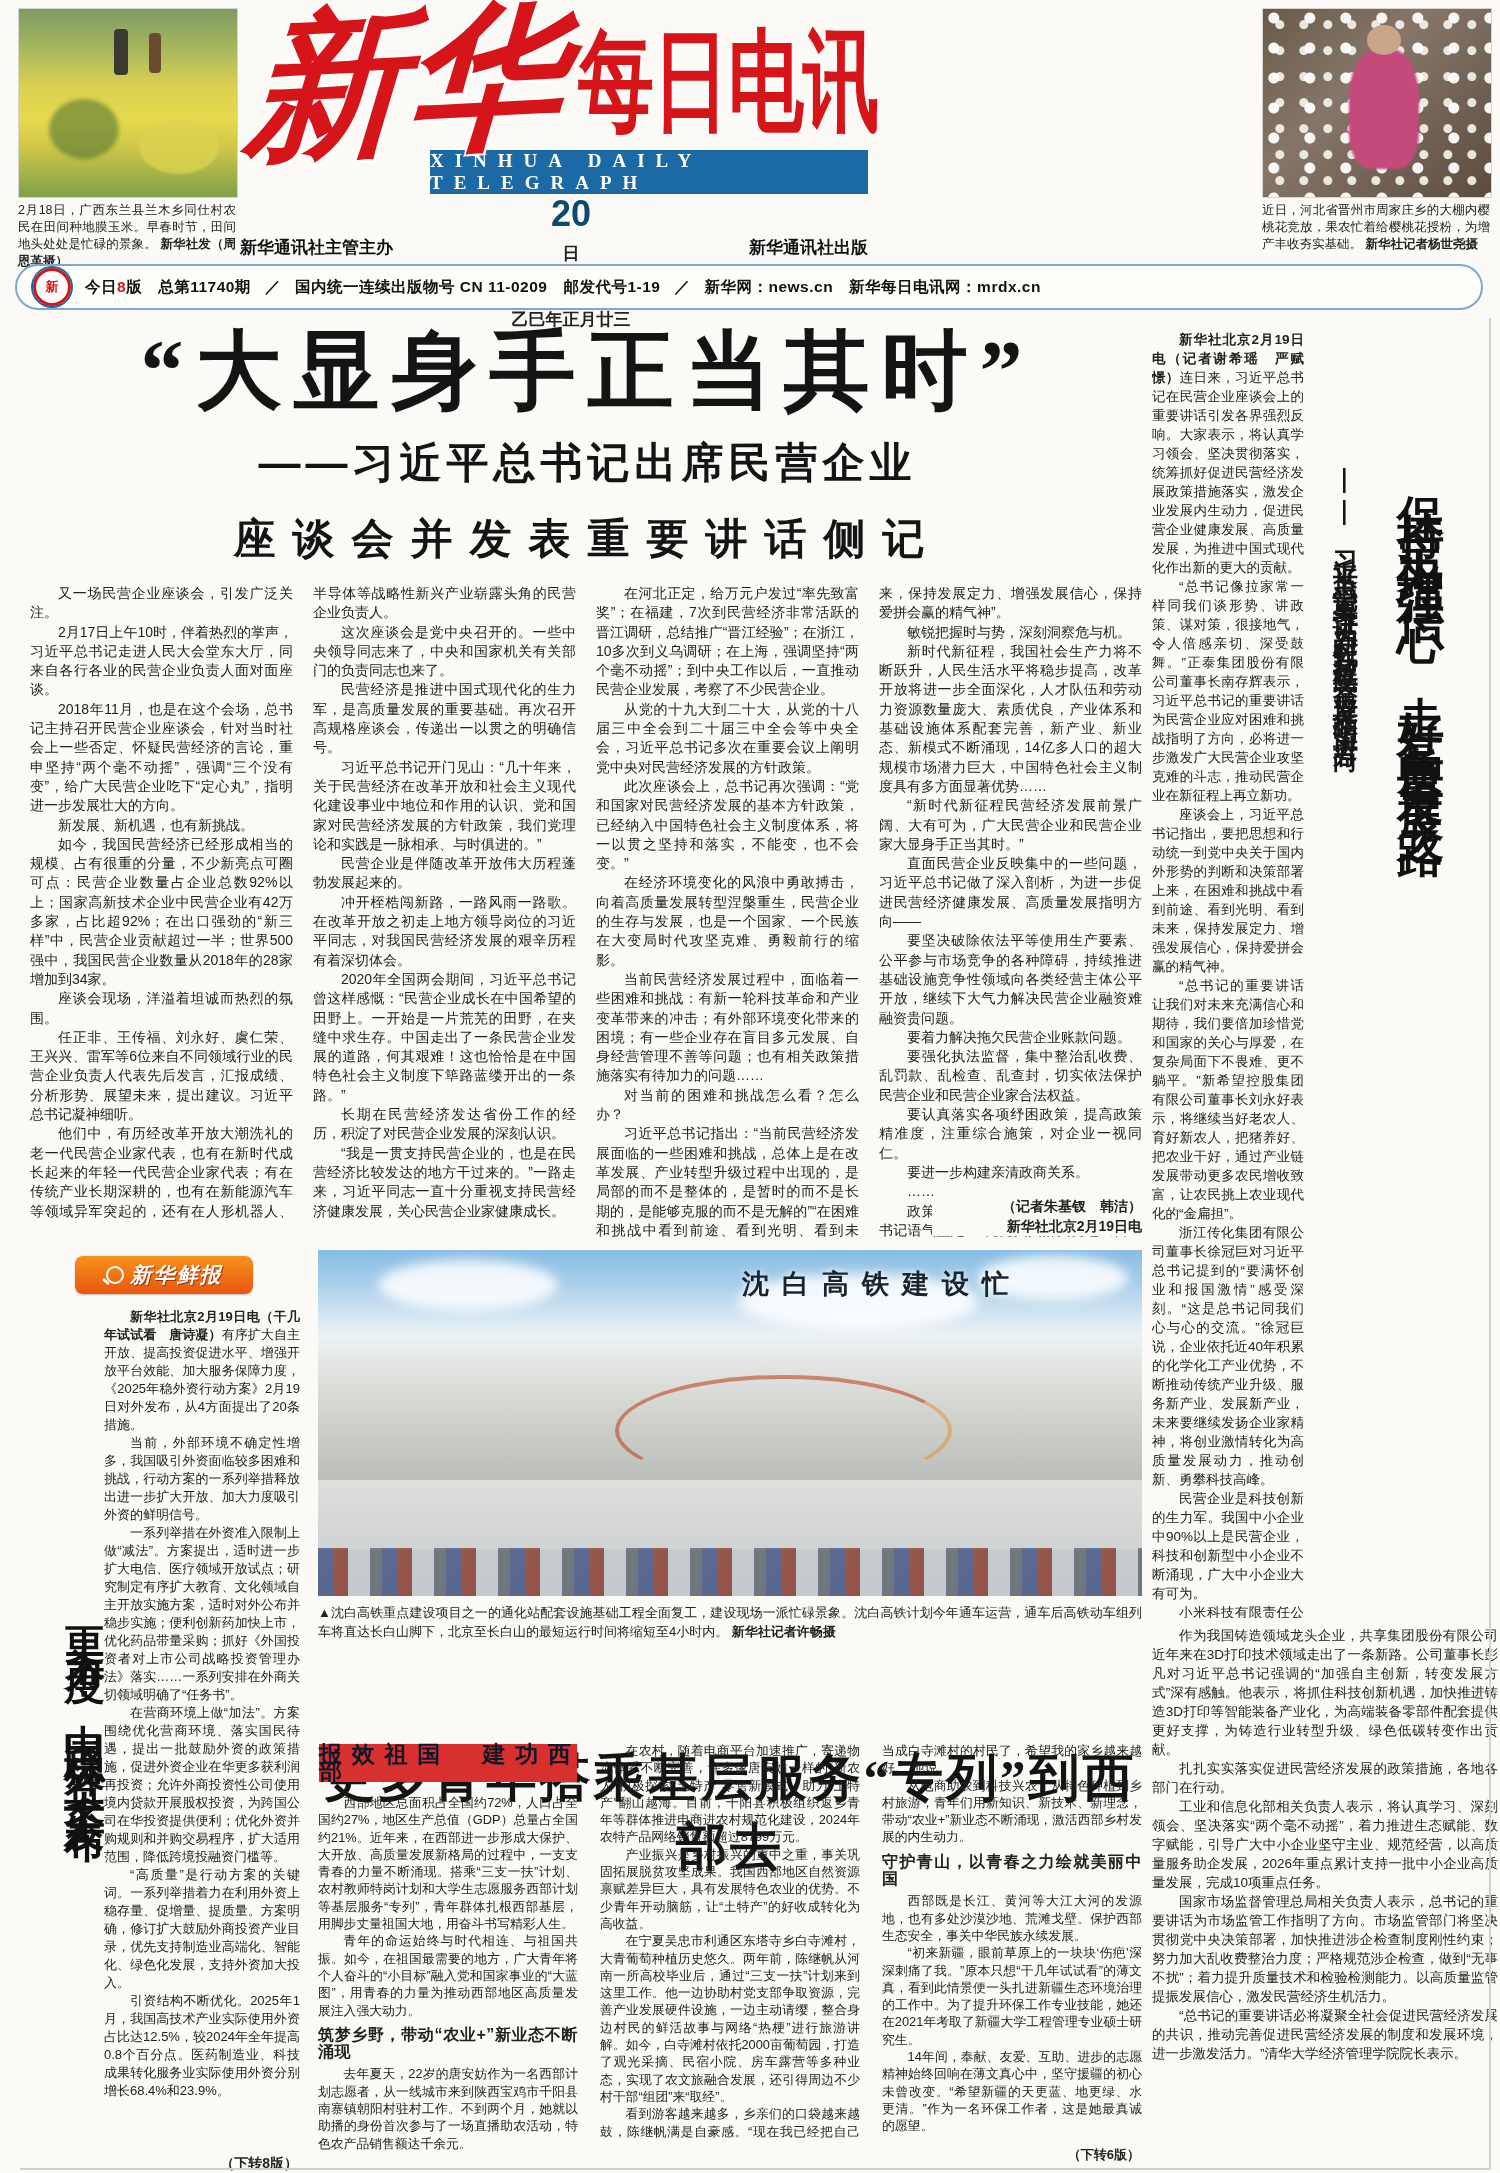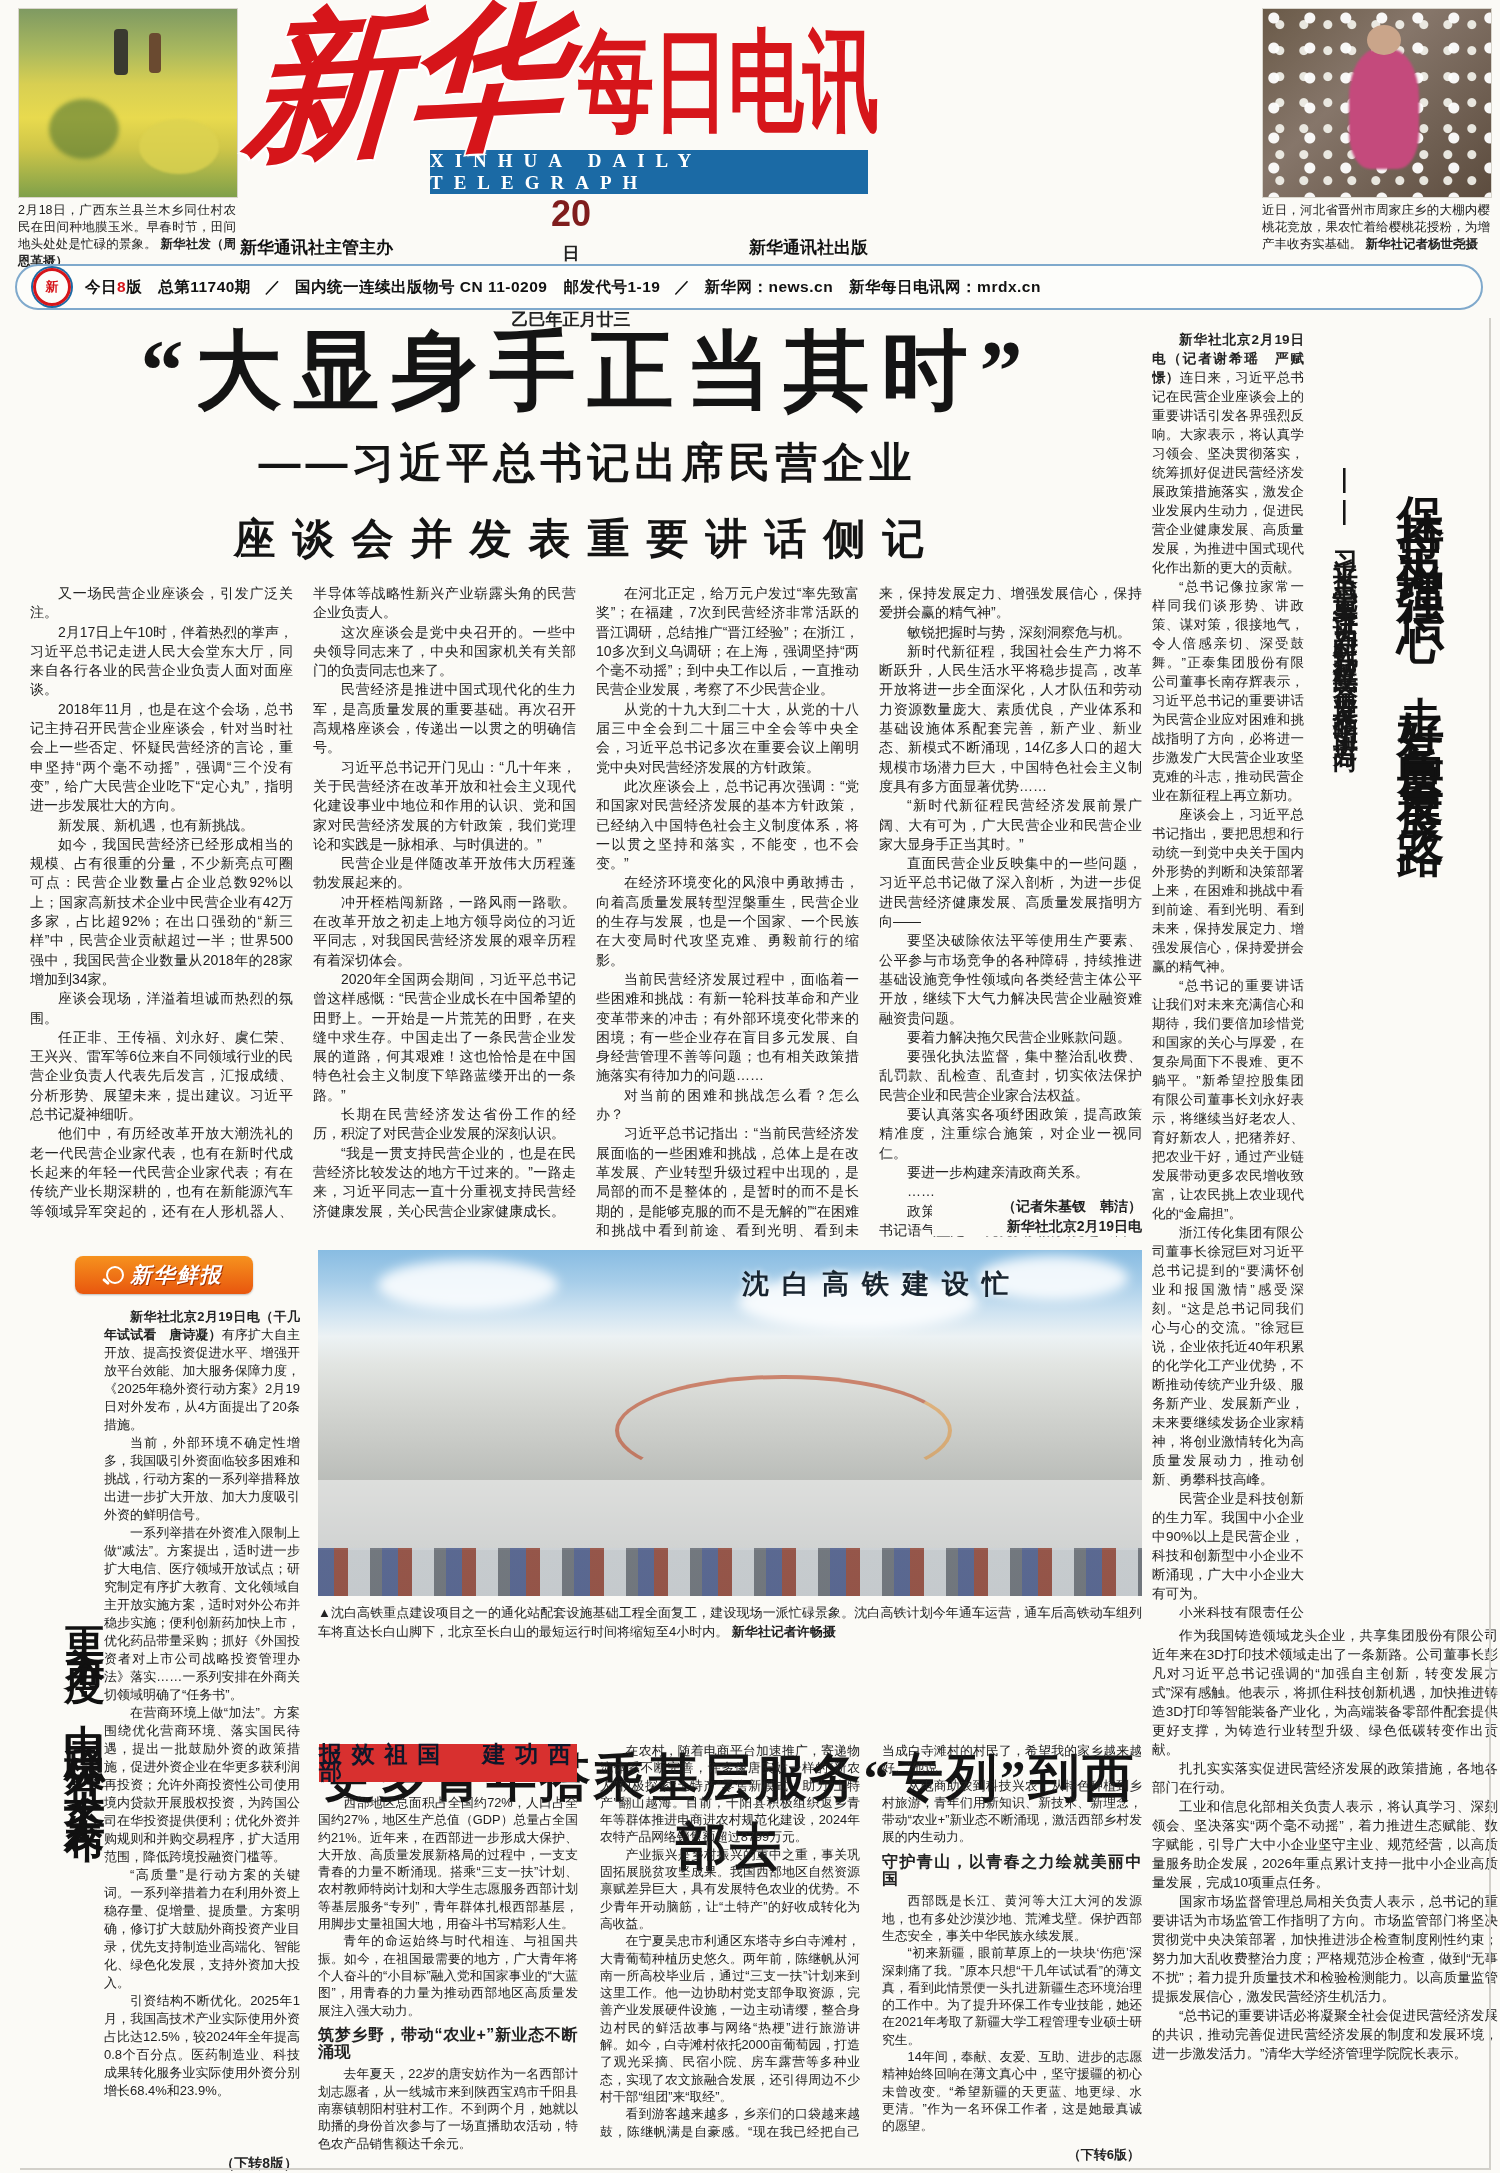--- a/index.html
+++ b/index.html
@@ -27,21 +27,21 @@
     font-size:158px;line-height:1;color:#d6151a;transform:rotate(-3deg) skewX(-6deg);z-index:3;
     text-shadow:0 0 2px #fff,0 0 4px #fff,2px 2px 0 #fff,-2px 2px 0 #fff;}
   .masthead-zh2{left:578px;top:26px;font-family:"Liberation Serif",serif;font-weight:bold;font-size:76px;
     line-height:1;color:#d6151a;letter-spacing:-1px;transform:scaleY(1.45);transform-origin:top left;z-index:2;}
   .blue-bar{left:430px;top:150px;width:438px;height:44px;background:#1b6aa5;z-index:1;
     display:flex;align-items:center;justify-content:center;}
   .blue-bar span{color:#fff;font-family:"Liberation Serif",serif;font-weight:bold;font-size:19px;letter-spacing:11px;}
   .dateline{left:240px;top:228px;width:628px;height:38px;display:flex;align-items:center;justify-content:space-between;}
   .dateline .seg{font-size:17px;font-weight:bold;color:#111;}
   .dateline .mid{display:flex;align-items:center;gap:10px;font-size:17px;font-weight:bold;flex-direction:column;}
-  .dateline .big20{font-size:36px;color:#7f1d1d;font-weight:bold;line-height:1;}
+  .dateline .big20{font-size:36px;color:#0c4a6e;font-weight:bold;line-height:1;}
   .infobar{left:15px;top:264px;width:1468px;height:46px;border:2px solid #7fa9cc;border-radius:26px;
     display:flex;align-items:center;padding:0 16px;box-sizing:border-box;gap:14px;background:#fdfdfa;}
   .emblem{width:32px;height:32px;border-radius:50%;border:3px solid #d6151a;box-shadow:0 0 0 2px #1b6aa5;
     display:flex;align-items:center;justify-content:center;color:#d6151a;font-size:13px;font-weight:bold;flex:0 0 auto;}
   .infobar .txt{font-size:15.5px;letter-spacing:.5px;color:#111;font-weight:bold;white-space:nowrap;}
   .infobar .txt .red{color:#d6151a;}
   
   .lead-head{left:30px;top:322px;width:1115px;text-align:center;font-family:"Liberation Serif",serif;color:#141414;}
   .lead-head .h1{font-size:86px;font-weight:bold;letter-spacing:12px;line-height:1.15;}
   .lead-head .h2{font-family:"Liberation Sans",sans-serif;font-size:42px;font-weight:bold;letter-spacing:5px;margin-top:14px;}

